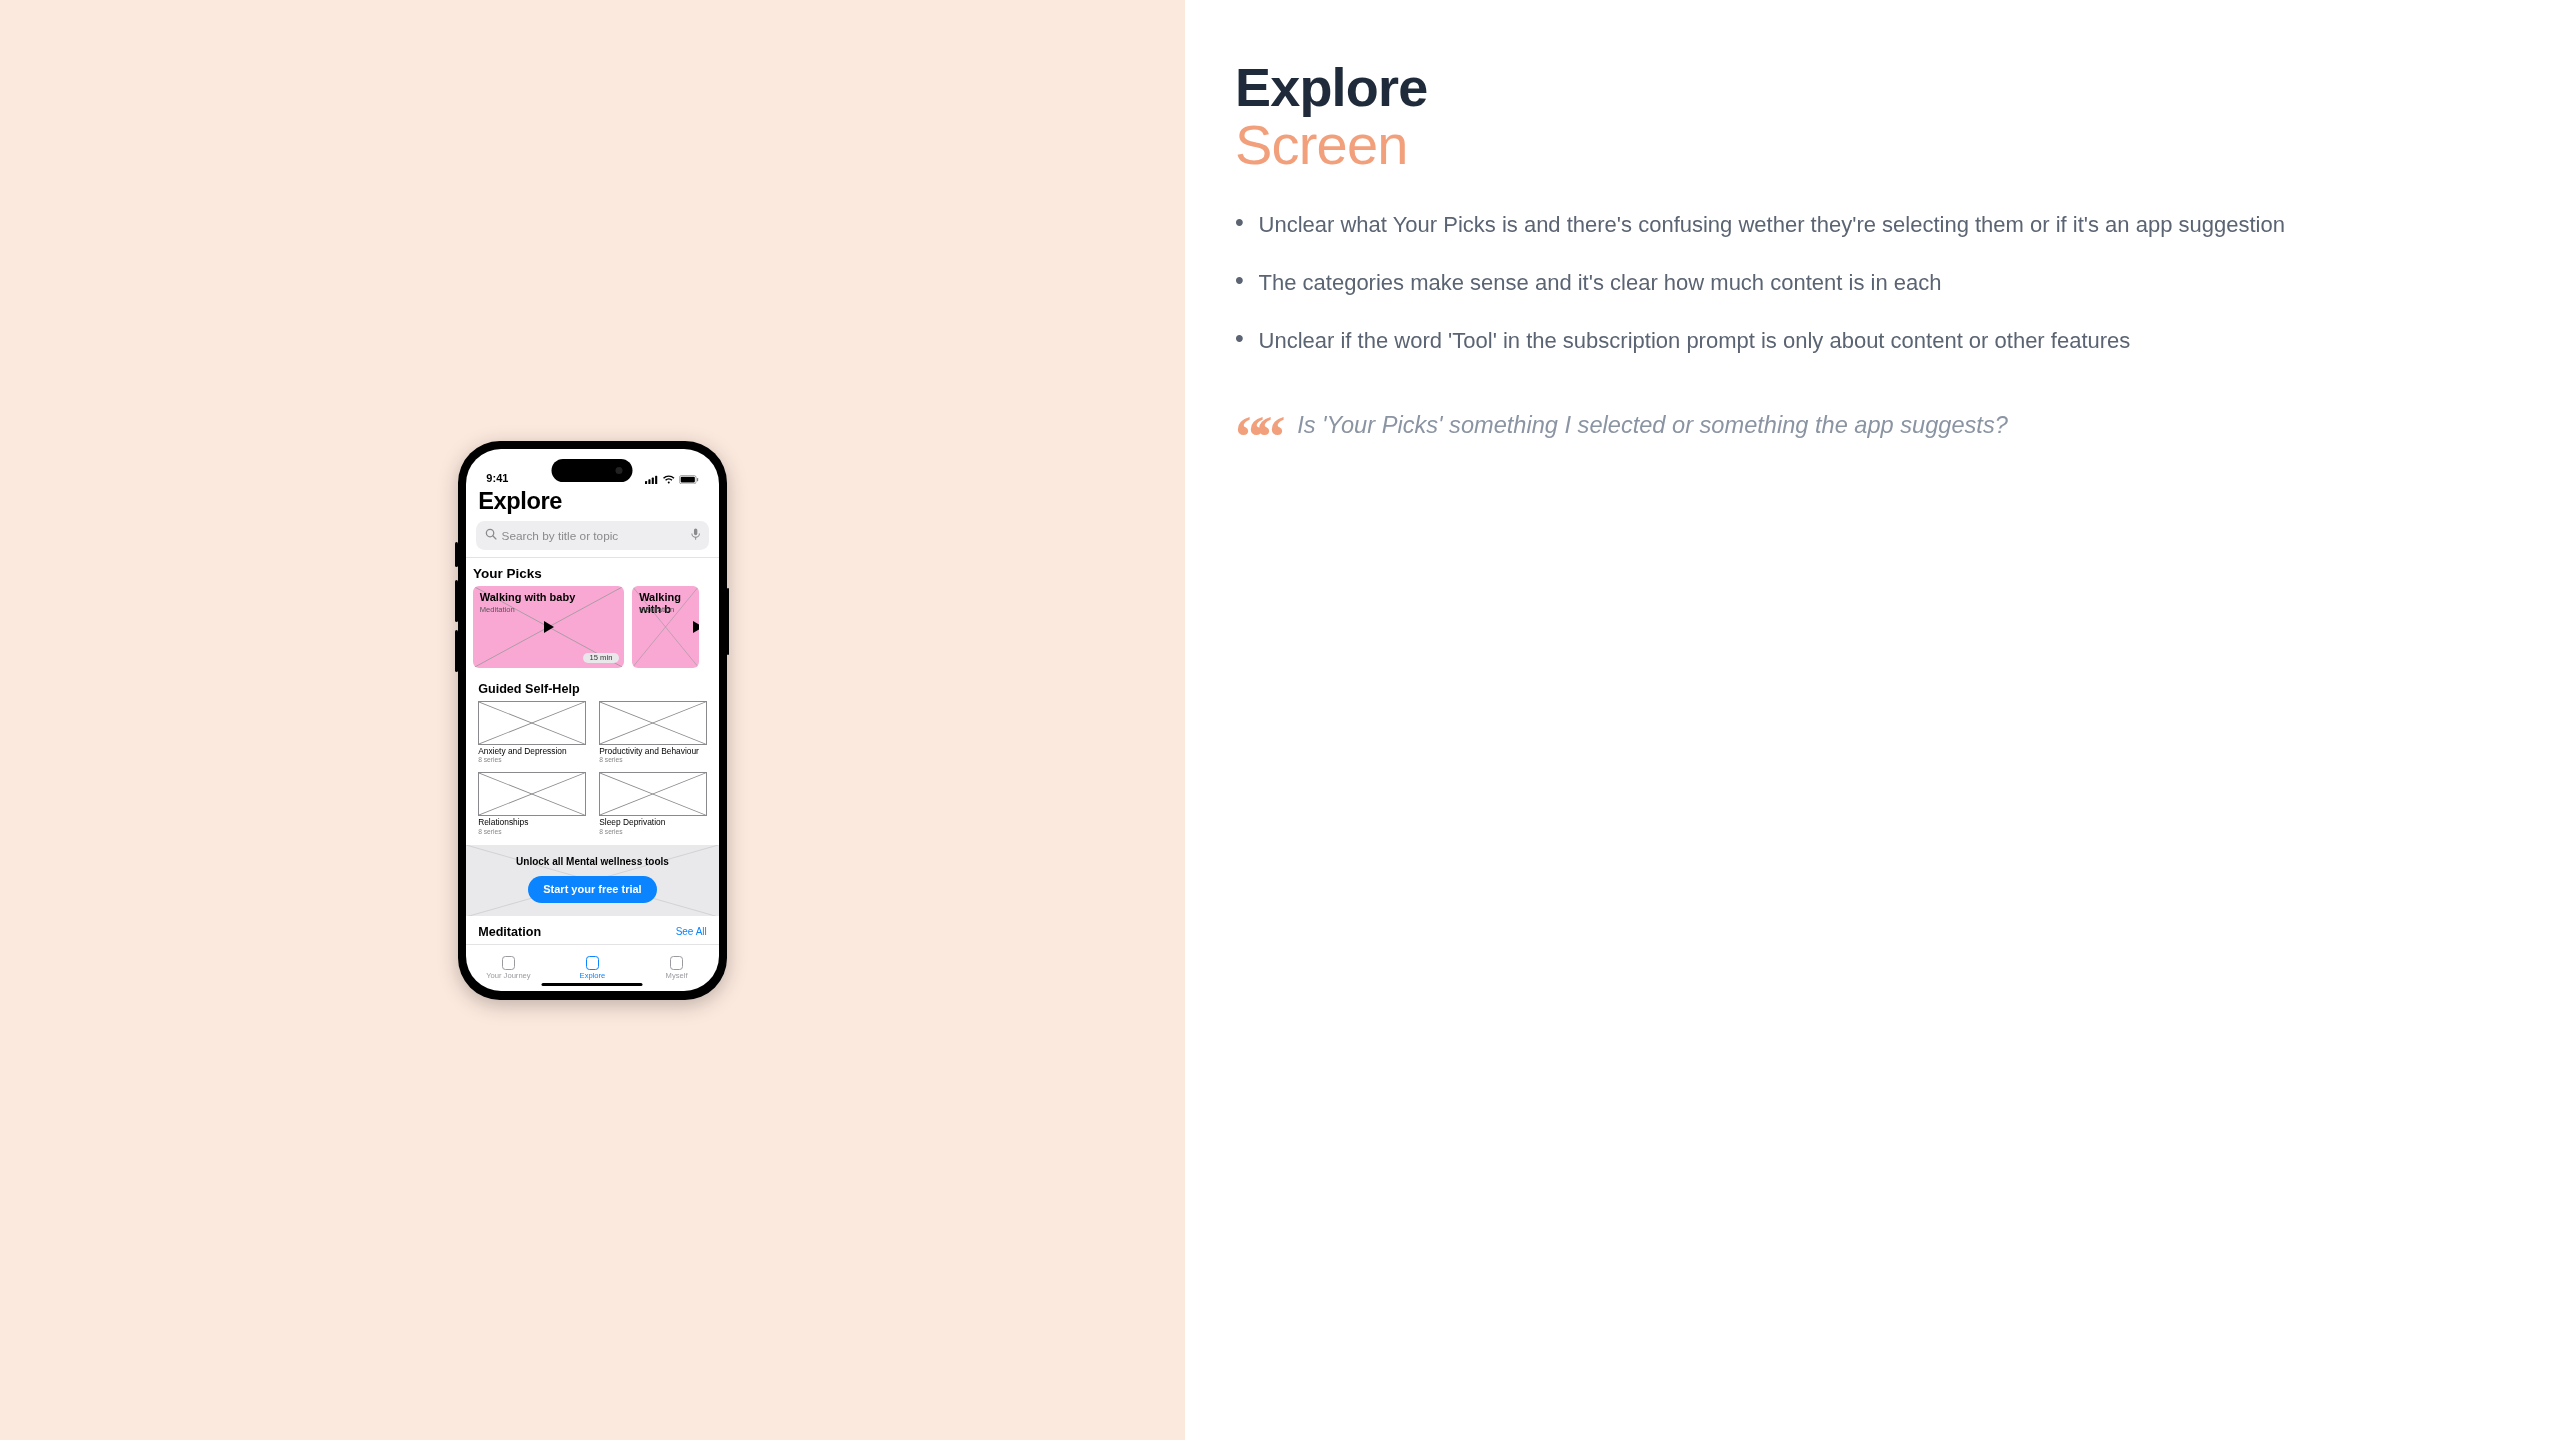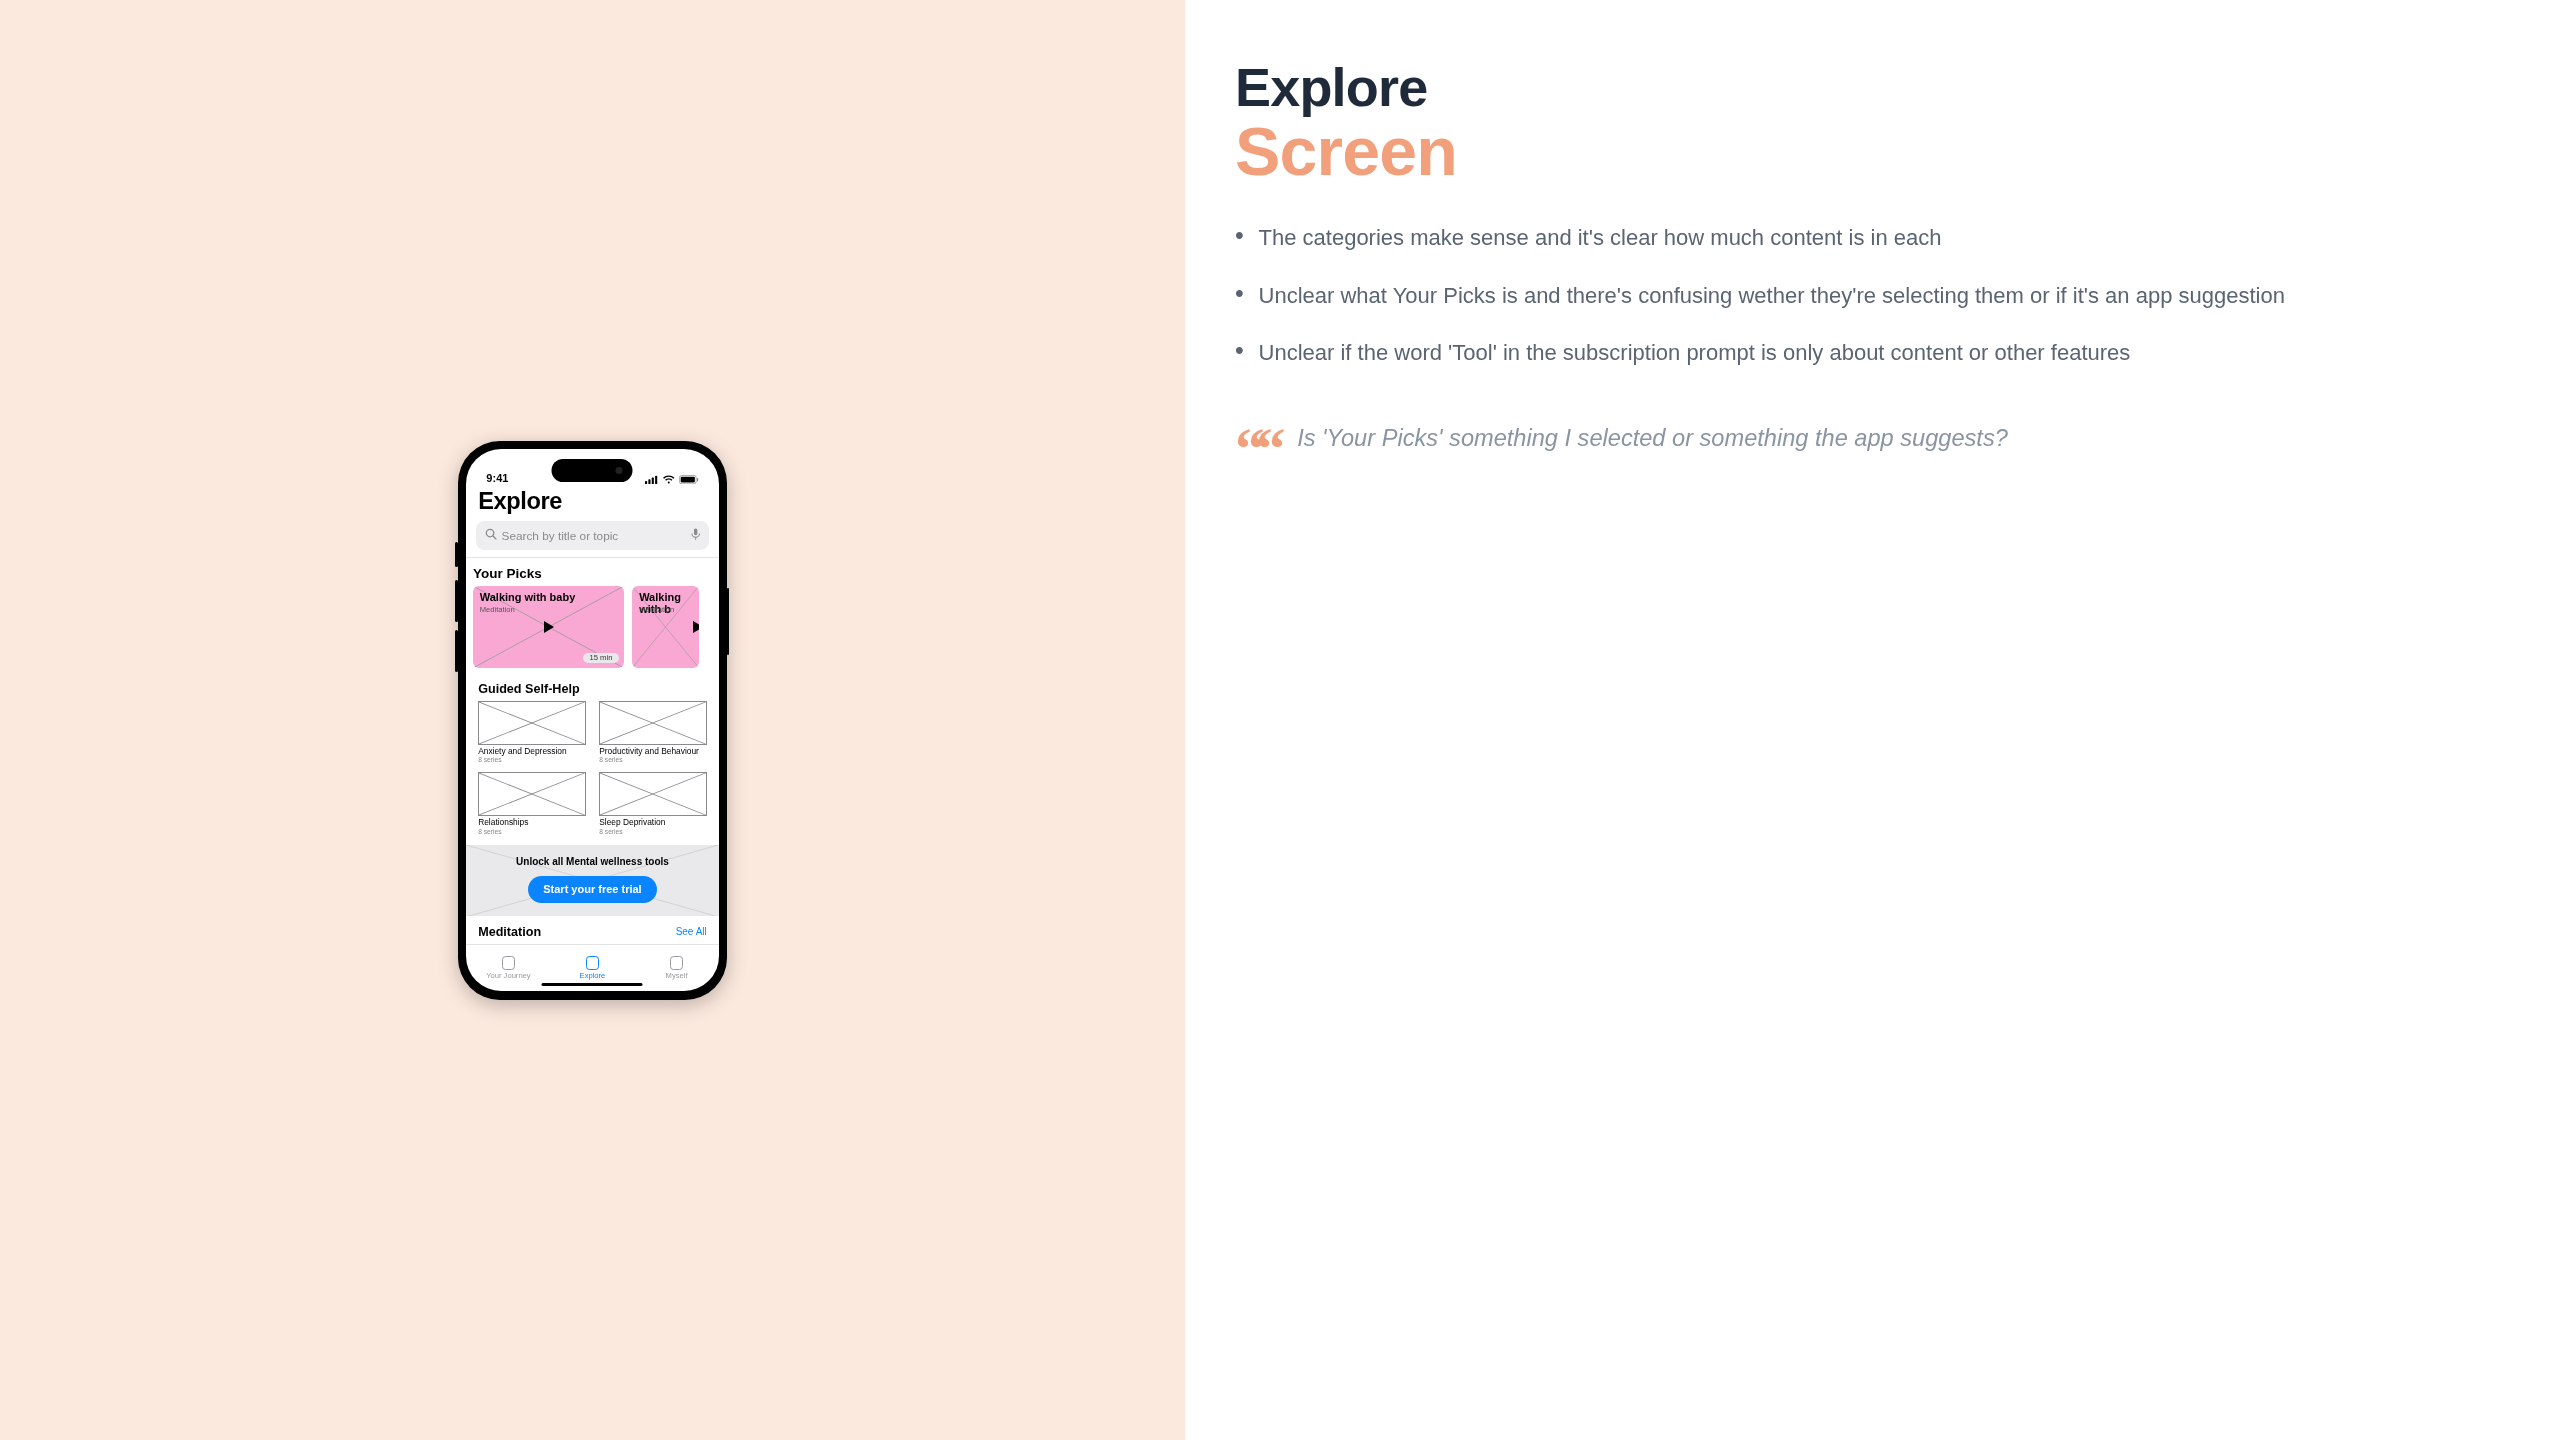--- a/index.html
+++ b/index.html
@@ -6,21 +6,21 @@
   html, body { width: 100%; height: 100%; font-family: -apple-system, BlinkMacSystemFont, "Segoe UI", Helvetica, Arial, sans-serif; }
   body { display: flex; }
 
   
   .left-pane  { width: 46%; background: #fce9de; display: flex; align-items: center; justify-content: center; padding: 34px 17px; }
   .right-pane { width: 54%; background: #ffffff; padding: 59px 50px 34px 50px; }
 
   
   .heading-wrap { margin-bottom: 34px; }
   .heading-main { font-size: 54px; font-weight: 800; color: #1f2a3a; line-height: 1.05; letter-spacing: -0.8px; }
-  .heading-sub  { font-size: 68px; font-weight: 700; color: #f2a07c; line-height: 1.05; letter-spacing: -0.8px; }
+  .heading-sub  { font-size: 56px; font-weight: 400; color: #f2a07c; line-height: 1.05; letter-spacing: -0.8px; }
 
   .bullets { list-style: none; margin-bottom: 50px; }
   .bullets li { position: relative; padding-left: 23.6px; font-size: 22px; line-height: 1.55; color: #5a6472; margin-bottom: 23.6px; }
   .bullets li::before { content: "•"; position: absolute; left: 0; top: -5px; font-size: 25px; color: #5a6472; }
 
   .quote-row { display: flex; align-items: flex-start; gap: 20px; }
   .quote-icon { color: #f2a07c; font-size: 59px; line-height: 0.6; font-weight: 800; font-family: Georgia, serif; letter-spacing: -8.4px; padding-top: 11.8px; }
   .quote-text { font-size: 23.6px; font-style: italic; color: #8a94a2; line-height: 1.5; text-align: center; }
 
   
@@ -252,22 +252,22 @@
   </div>
 </div>
 
 <div class="right-pane">
   <div class="heading-wrap">
     <div class="heading-main">Explore</div>
     <div class="heading-sub">Screen</div>
   </div>
 
   <ul class="bullets">
+    <li>Unclear what Your Picks is and there's confusing wether they're selecting them or if it's an app suggestion</li>
     <li>The categories make sense and it's clear how much content is in each</li>
-    <li>Unclear what Your Picks is and there's confusing wether they're selecting them or if it's an app suggestion</li>
     <li>Unclear if the word 'Tool' in the subscription prompt is only about content or other features</li>
   </ul>
 
   <div class="quote-row">
     <div class="quote-icon">““</div>
     <div class="quote-text">Is 'Your Picks' something I selected or something the app suggests?</div>
   </div>
 </div>
 
 

